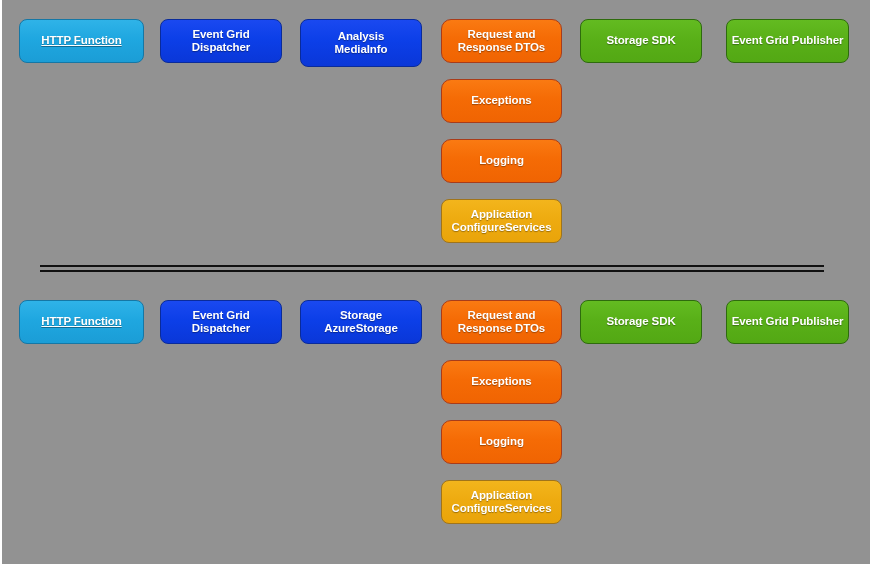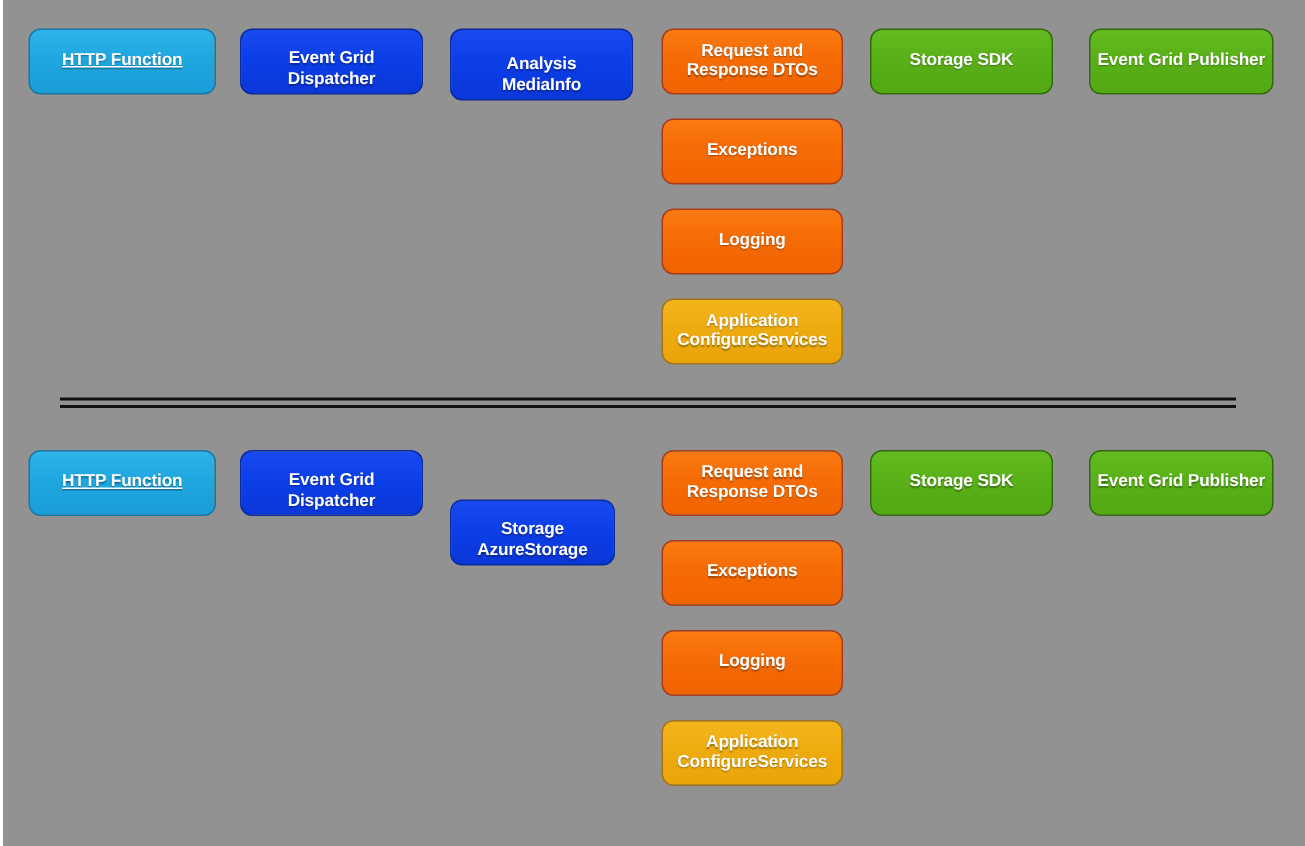--- a/index.html
+++ b/index.html
@@ -49,25 +49,25 @@
 
   
   .theme-lightblue {
     background: linear-gradient(180deg, #2fb3e8 0%, #1fa7e0 45%, #1b9dd6 100%);
     border-color: #1577a5;
     text-decoration: underline;
   }
   .theme-blue {
     background: linear-gradient(180deg, #1a49f0 0%, #0c3fe8 45%, #0a37d8 100%);
     border-color: #0a2b9a;
-    align-items: flex-end;
   }
   .theme-orange {
     background: linear-gradient(180deg, #fa7a12 0%, #f56b05 45%, #f06402 100%);
     border-color: #a83c1a;
+    border-radius: 10px;
   }
   .theme-yellow {
     background: linear-gradient(180deg, #f3b51c 0%, #eeab10 45%, #e9a40a 100%);
     border-color: #a0741a;
   }
   .theme-green {
     background: linear-gradient(180deg, #63bb21 0%, #59b018 45%, #53a814 100%);
     border-color: #2e6b0d;
   }
 
@@ -116,21 +116,21 @@
       </div>
     </div>
     <div style="position: absolute; left: 0px; top: 0px; width: 100%; height: 100%; pointer-events: none;">
       <div class="block theme-lightblue" style="left: 17px; top: 300px; width: 125px; height: 44px; pointer-events: auto;">
         <span class="label">HTTP Function</span>
       </div>
       <div class="block theme-blue" style="left: 158px; top: 300px; width: 122px; height: 44px; pointer-events: auto;">
         <span class="label">Event Grid
 Dispatcher</span>
       </div>
-      <div class="block theme-blue" style="left: 298px; top: 300px; width: 110px; height: 44px; pointer-events: auto; margin-top: 33px;">
+      <div class="block theme-blue" style="left: 298px; top: 300px; width: 122px; height: 44px; pointer-events: auto;">
         <span class="label">Storage
 AzureStorage</span>
       </div>
       <div class="block theme-orange" style="left: 439px; top: 300px; width: 121px; height: 44px; pointer-events: auto;">
         <span class="label">Request and
 Response DTOs</span>
       </div>
       <div class="block theme-orange" style="left: 439px; top: 360px; width: 121px; height: 44px; pointer-events: auto;">
         <span class="label">Exceptions</span>
       </div>

